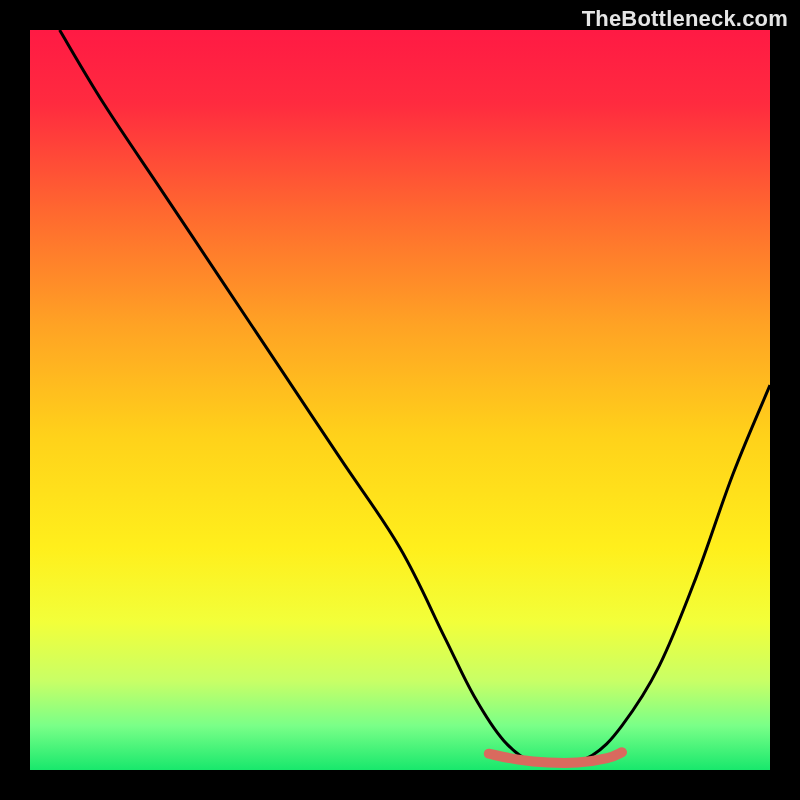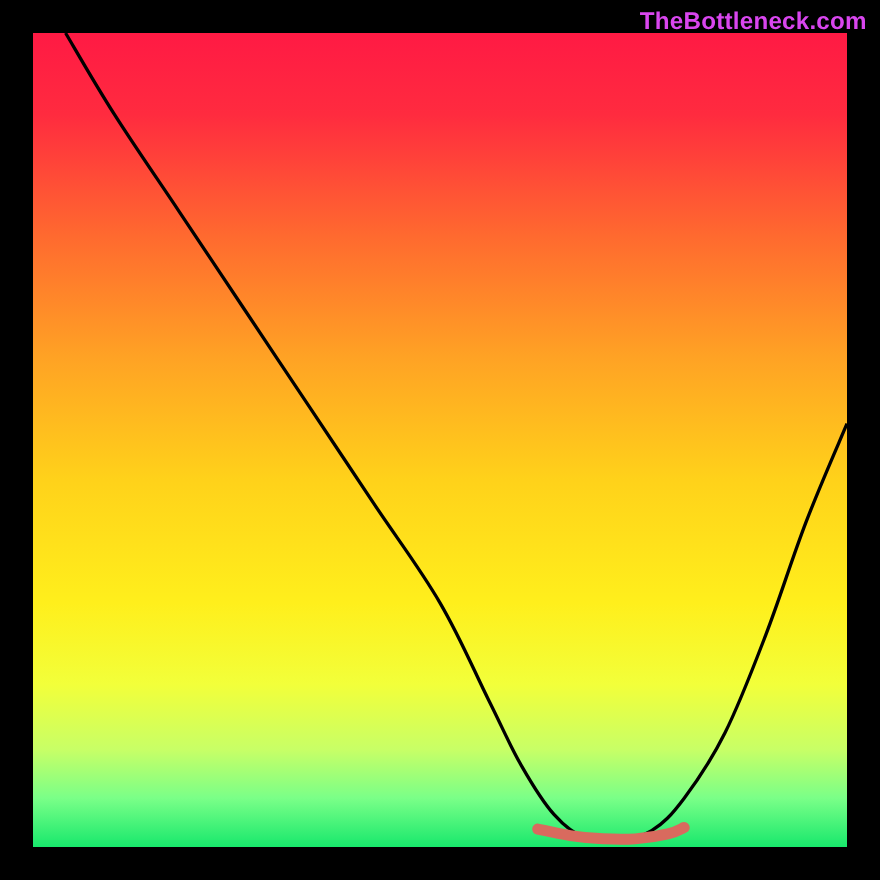--- a/index.html
+++ b/index.html
@@ -10,21 +10,21 @@
     background: #000;
     overflow: hidden;
   }
   .watermark {
     position: absolute;
     top: 6px;
     right: 12px;
     font-family: Arial, Helvetica, sans-serif;
     font-size: 22px;
     font-weight: 600;
-    color: #d946ef;
+    color: #e5e5e5;
     z-index: 10;
     letter-spacing: 0.2px;
   }
   svg {
     display: block;
   }
 </style>
 </head>
 <body>
 

